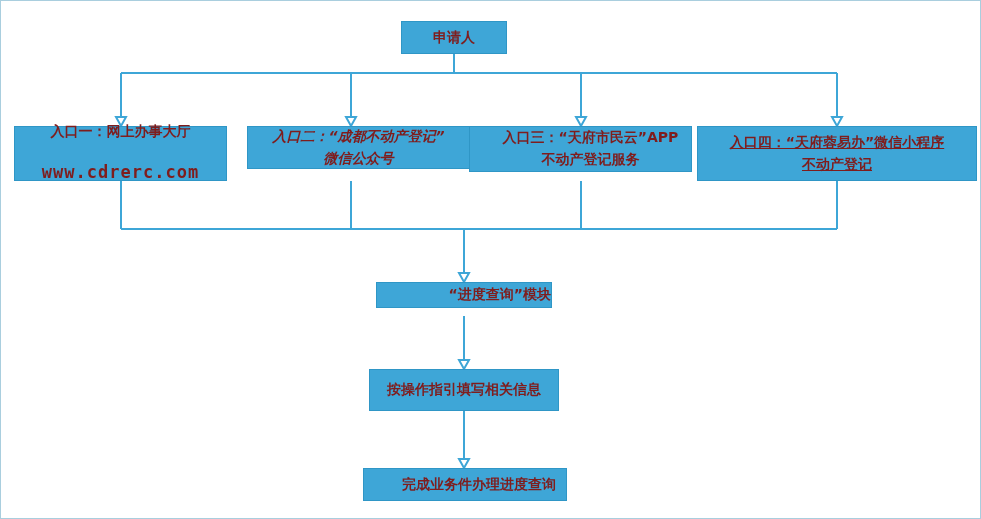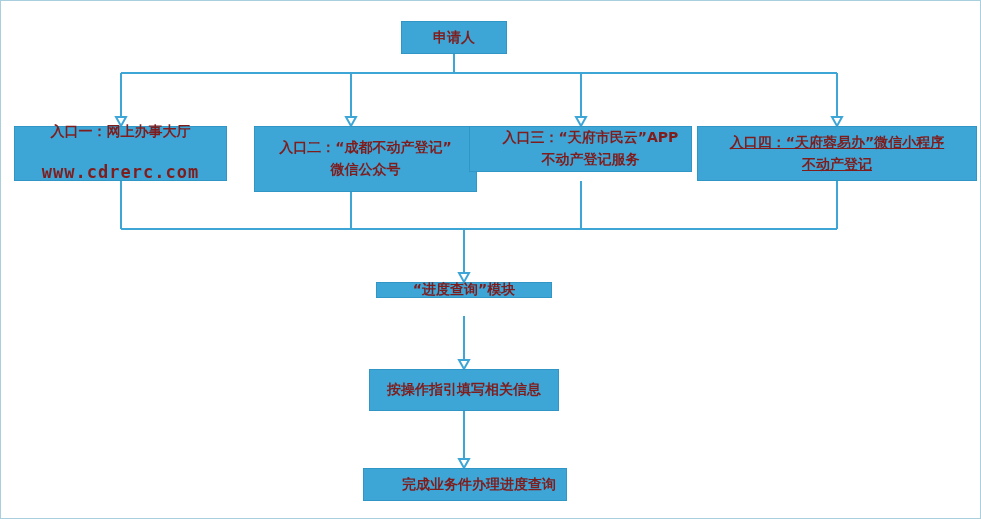--- a/index.html
+++ b/index.html
@@ -85,36 +85,36 @@
 
   <div class="node" style="left:400px; top:20px; width:106px; height:33px;">
     <div>申请人</div>
   </div>
 
   <div class="node" style="left:13px; top:125px; width:213px; height:55px;gap:16px;">
     <div>入口一：网上办事大厅</div>
     <div class="mono">www.cdrerc.com</div>
   </div>
 
-  <div class="node" style="left:253px; top:125px; width:223px; height:66px;">
+  <div class="node" style="left:246px; top:125px; width:223px; height:43px;font-style:italic;">
     <div>入口二：“成都不动产登记”</div>
     <div>微信公众号</div>
   </div>
 
   <div class="node" style="left:468px; top:125px; width:223px; height:46px;padding-left:20px;">
     <div>入口三：“天府市民云”APP</div>
     <div>不动产登记服务</div>
   </div>
 
   <div class="node" style="left:696px; top:125px; width:280px; height:55px;text-decoration:underline;">
     <div>入口四：“天府蓉易办”微信小程序</div>
     <div>不动产登记</div>
   </div>
 
-  <div class="node" style="left:375px; top:281px; width:176px; height:16px;">
+  <div class="node" style="left:375px; top:281px; width:176px; height:26px;align-items:flex-end;">
     <div>“进度查询”模块</div>
   </div>
 
   <div class="node" style="left:368px; top:368px; width:190px; height:42px;">
     <div>按操作指引填写相关信息</div>
   </div>
 
   <div class="node" style="left:362px; top:467px; width:204px; height:33px;padding-left:28px;">
     <div>完成业务件办理进度查询</div>
   </div>

